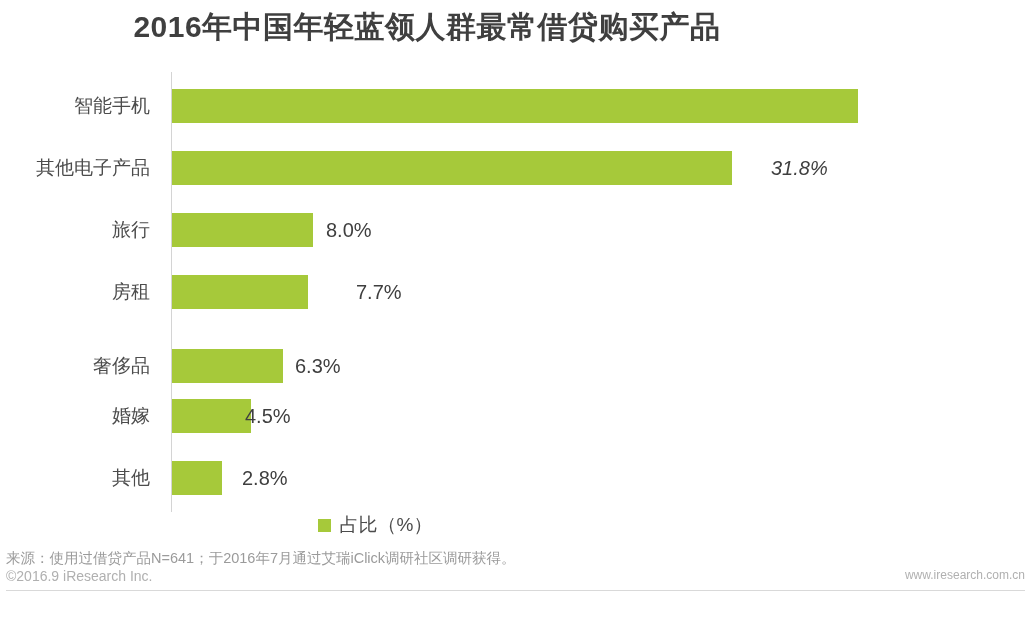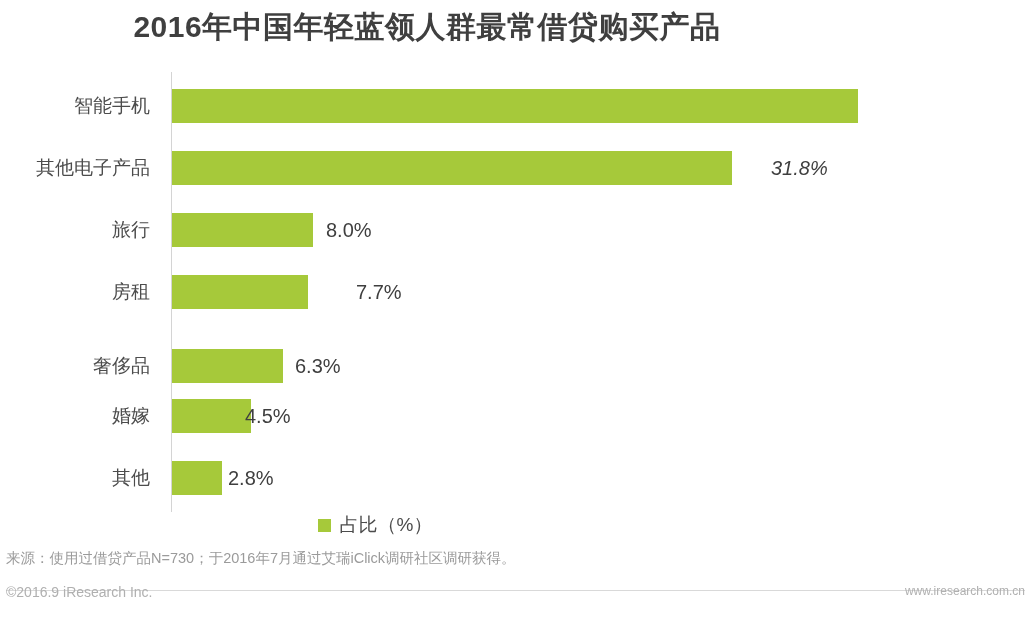--- a/index.html
+++ b/index.html
@@ -134,21 +134,21 @@
     position: absolute;
     left: 6px;
     top: 590px;
     width: 1019px;
     height: 1px;
     background: #d9d9d9;
   }
   #footer {
     position: absolute;
     left: 6px;
-    top: 584px;
+    top: 568px;
     width: 1019px;
     height: 22px;
   }
   #copyright {
     position: absolute;
     left: 0;
     top: 0;
     font-size: 14px;
     color: #b0b0b0;
     white-space: nowrap;
@@ -203,31 +203,31 @@
 
     <div class="bar-row" style="top:329px;">
       <div class="cat-label">婚嫁</div>
       <div class="bar" style="width:79px;"></div>
       <div class="val-label" style="left:245px;">4.5%</div>
     </div>
 
     <div class="bar-row" style="top:391px;">
       <div class="cat-label">其他</div>
       <div class="bar" style="width:50px;"></div>
-      <div class="val-label" style="left:228px;">2.8%</div>
+      <div class="val-label" style="left:242px;">2.8%</div>
     </div>
   </div>
 
   <div id="legend">
     <span id="legend-inner">
       <span id="legend-swatch"></span><span id="legend-text">占比（%）</span>
     </span>
   </div>
 
-  <div id="source-note">来源：使用过借贷产品N=730；于2016年7月通过艾瑞iClick调研社区调研获得。</div>
+  <div id="source-note">来源：使用过借贷产品N=641；于2016年7月通过艾瑞iClick调研社区调研获得。</div>
 
   <div id="footer-rule"></div>
   <div id="footer">
     <span id="copyright">©2016.9 iResearch Inc.</span>
     <span id="website">www.iresearch.com.cn</span>
   </div>
 
 </div>
 
 </body></html>

